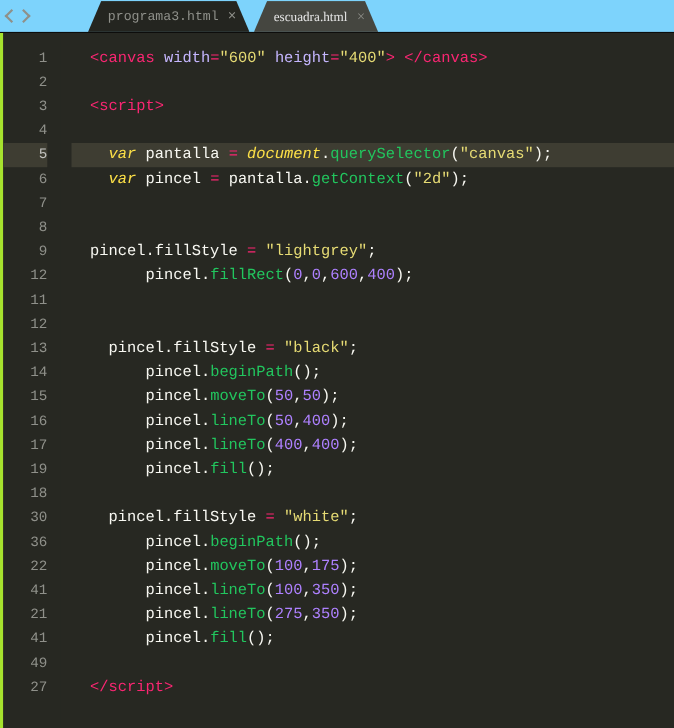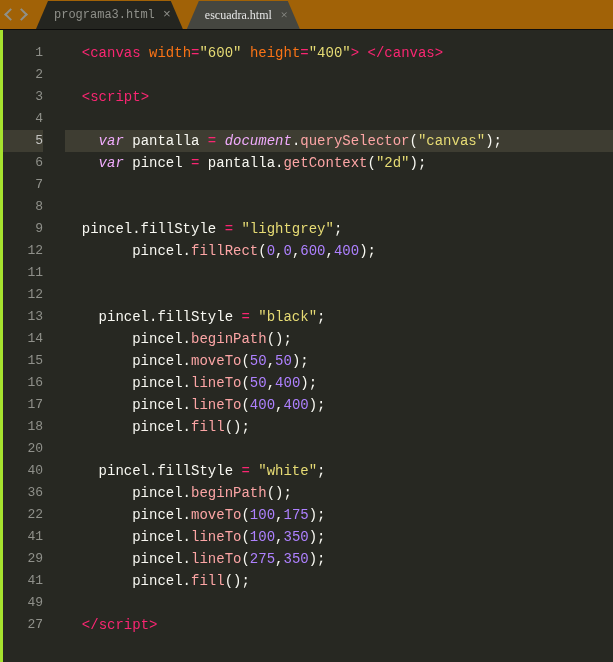--- a/index.html
+++ b/index.html
@@ -8,23 +8,24 @@
     font-family: Consolas, 'Courier New', monospace;
     font-size: 14px;
     color: #f8f8f2;
     width: 613px;
     height: 662px;
     overflow: hidden;
   }
   .topbar {
     display: flex;
     align-items: center;
-    background: #a16207;
+    background: #7dd3fc;
     height: 30px;
     border-bottom: 1px solid #0d0d0c;
+    gap: 44px;
   }
   .nav-arrows {
     display: flex;
     align-items: center;
     padding: 0 6px;
     gap: 2px;
   }
   .nav-arrow {
     width: 9px;
     height: 9px;
@@ -76,23 +77,23 @@
     padding: 12px 0 0 10px;
     line-height: 22px;
     white-space: pre;
     flex: 1;
     position: relative;
   }
   .line { height: 22px; }
   .line.hl { background: #3e3d32; }
   .c-white  { color: #f8f8f2; }
   .c-red    { color: #f92672; }
-  .c-green  { color: #f97316; }
-  .c-blue   { color: #f0abfc; font-style: italic;}
-  .c-blue-n { color: #fca5a5; }
+  .c-green  { color: #c4b5fd; }
+  .c-blue   { color: #fde047; font-style: italic;}
+  .c-blue-n { color: #22c55e; }
   .c-yellow { color: #e6db74; }
   .c-purple { color: #ae81ff; }
   .italic   { font-style: italic; }
 </style>
 </head>
 <body>
 
 <div class="topbar">
   <div class="nav-arrows">
     <div class="nav-arrow"></div>
@@ -122,25 +123,25 @@
       <div class="ln">8</div>
       <div class="ln">9</div>
       <div class="ln">12</div>
       <div class="ln">11</div>
       <div class="ln">12</div>
       <div class="ln">13</div>
       <div class="ln">14</div>
       <div class="ln">15</div>
       <div class="ln">16</div>
       <div class="ln">17</div>
+      <div class="ln">19</div>
       <div class="ln">18</div>
-      <div class="ln">20</div>
-      <div class="ln">40</div>
+      <div class="ln">30</div>
       <div class="ln">36</div>
       <div class="ln">22</div>
       <div class="ln">41</div>
-      <div class="ln">29</div>
+      <div class="ln">21</div>
       <div class="ln">41</div>
       <div class="ln">49</div>
       <div class="ln">27</div>
     </div>
   <div class="code" id="code"><div class="line"><span class="c-white">  </span><span class="c-red">&lt;</span><span class="c-red">canvas</span><span class="c-white"> </span><span class="c-green">width</span><span class="c-red">=</span><span class="c-yellow">"600"</span><span class="c-white"> </span><span class="c-green">height</span><span class="c-red">=</span><span class="c-yellow">"400"</span><span class="c-red">&gt;</span><span class="c-white"> </span><span class="c-red">&lt;/</span><span class="c-red">canvas</span><span class="c-red">&gt;</span></div><div class="line">&nbsp;</div><div class="line"><span class="c-white">  </span><span class="c-red">&lt;</span><span class="c-red">script</span><span class="c-red">&gt;</span></div><div class="line">&nbsp;</div><div class="line hl"><span class="c-white">    </span><span class="c-blue">var</span><span class="c-white"> pantalla </span><span class="c-red">=</span><span class="c-white"> </span><span class="c-blue italic">document</span><span class="c-white">.</span><span class="c-blue-n">querySelector</span><span class="c-white">(</span><span class="c-yellow">"canvas"</span><span class="c-white">);</span></div><div class="line"><span class="c-white">    </span><span class="c-blue">var</span><span class="c-white"> pincel </span><span class="c-red">=</span><span class="c-white"> pantalla.</span><span class="c-blue-n">getContext</span><span class="c-white">(</span><span class="c-yellow">"2d"</span><span class="c-white">);</span></div><div class="line">&nbsp;</div><div class="line">&nbsp;</div><div class="line"><span class="c-white">  pincel.fillStyle </span><span class="c-red">=</span><span class="c-white"> </span><span class="c-yellow">"lightgrey"</span><span class="c-white">;</span></div><div class="line"><span class="c-white">        pincel.</span><span class="c-blue-n">fillRect</span><span class="c-white">(</span><span class="c-purple">0</span><span class="c-white">,</span><span class="c-purple">0</span><span class="c-white">,</span><span class="c-purple">600</span><span class="c-white">,</span><span class="c-purple">400</span><span class="c-white">);</span></div><div class="line">&nbsp;</div><div class="line">&nbsp;</div><div class="line"><span class="c-white">    pincel.fillStyle </span><span class="c-red">=</span><span class="c-white"> </span><span class="c-yellow">"black"</span><span class="c-white">;</span></div><div class="line"><span class="c-white">        pincel.</span><span class="c-blue-n">beginPath</span><span class="c-white">();</span></div><div class="line"><span class="c-white">        pincel.</span><span class="c-blue-n">moveTo</span><span class="c-white">(</span><span class="c-purple">50</span><span class="c-white">,</span><span class="c-purple">50</span><span class="c-white">);</span></div><div class="line"><span class="c-white">        pincel.</span><span class="c-blue-n">lineTo</span><span class="c-white">(</span><span class="c-purple">50</span><span class="c-white">,</span><span class="c-purple">400</span><span class="c-white">);</span></div><div class="line"><span class="c-white">        pincel.</span><span class="c-blue-n">lineTo</span><span class="c-white">(</span><span class="c-purple">400</span><span class="c-white">,</span><span class="c-purple">400</span><span class="c-white">);</span></div><div class="line"><span class="c-white">        pincel.</span><span class="c-blue-n">fill</span><span class="c-white">();</span></div><div class="line">&nbsp;</div><div class="line"><span class="c-white">    pincel.fillStyle </span><span class="c-red">=</span><span class="c-white"> </span><span class="c-yellow">"white"</span><span class="c-white">;</span></div><div class="line"><span class="c-white">        pincel.</span><span class="c-blue-n">beginPath</span><span class="c-white">();</span></div><div class="line"><span class="c-white">        pincel.</span><span class="c-blue-n">moveTo</span><span class="c-white">(</span><span class="c-purple">100</span><span class="c-white">,</span><span class="c-purple">175</span><span class="c-white">);</span></div><div class="line"><span class="c-white">        pincel.</span><span class="c-blue-n">lineTo</span><span class="c-white">(</span><span class="c-purple">100</span><span class="c-white">,</span><span class="c-purple">350</span><span class="c-white">);</span></div><div class="line"><span class="c-white">        pincel.</span><span class="c-blue-n">lineTo</span><span class="c-white">(</span><span class="c-purple">275</span><span class="c-white">,</span><span class="c-purple">350</span><span class="c-white">);</span></div><div class="line"><span class="c-white">        pincel.</span><span class="c-blue-n">fill</span><span class="c-white">();</span></div><div class="line">&nbsp;</div><div class="line"><span class="c-white">  </span><span class="c-red">&lt;/</span><span class="c-red">script</span><span class="c-red">&gt;</span></div></div>
 </div>
 
 </body></html>

